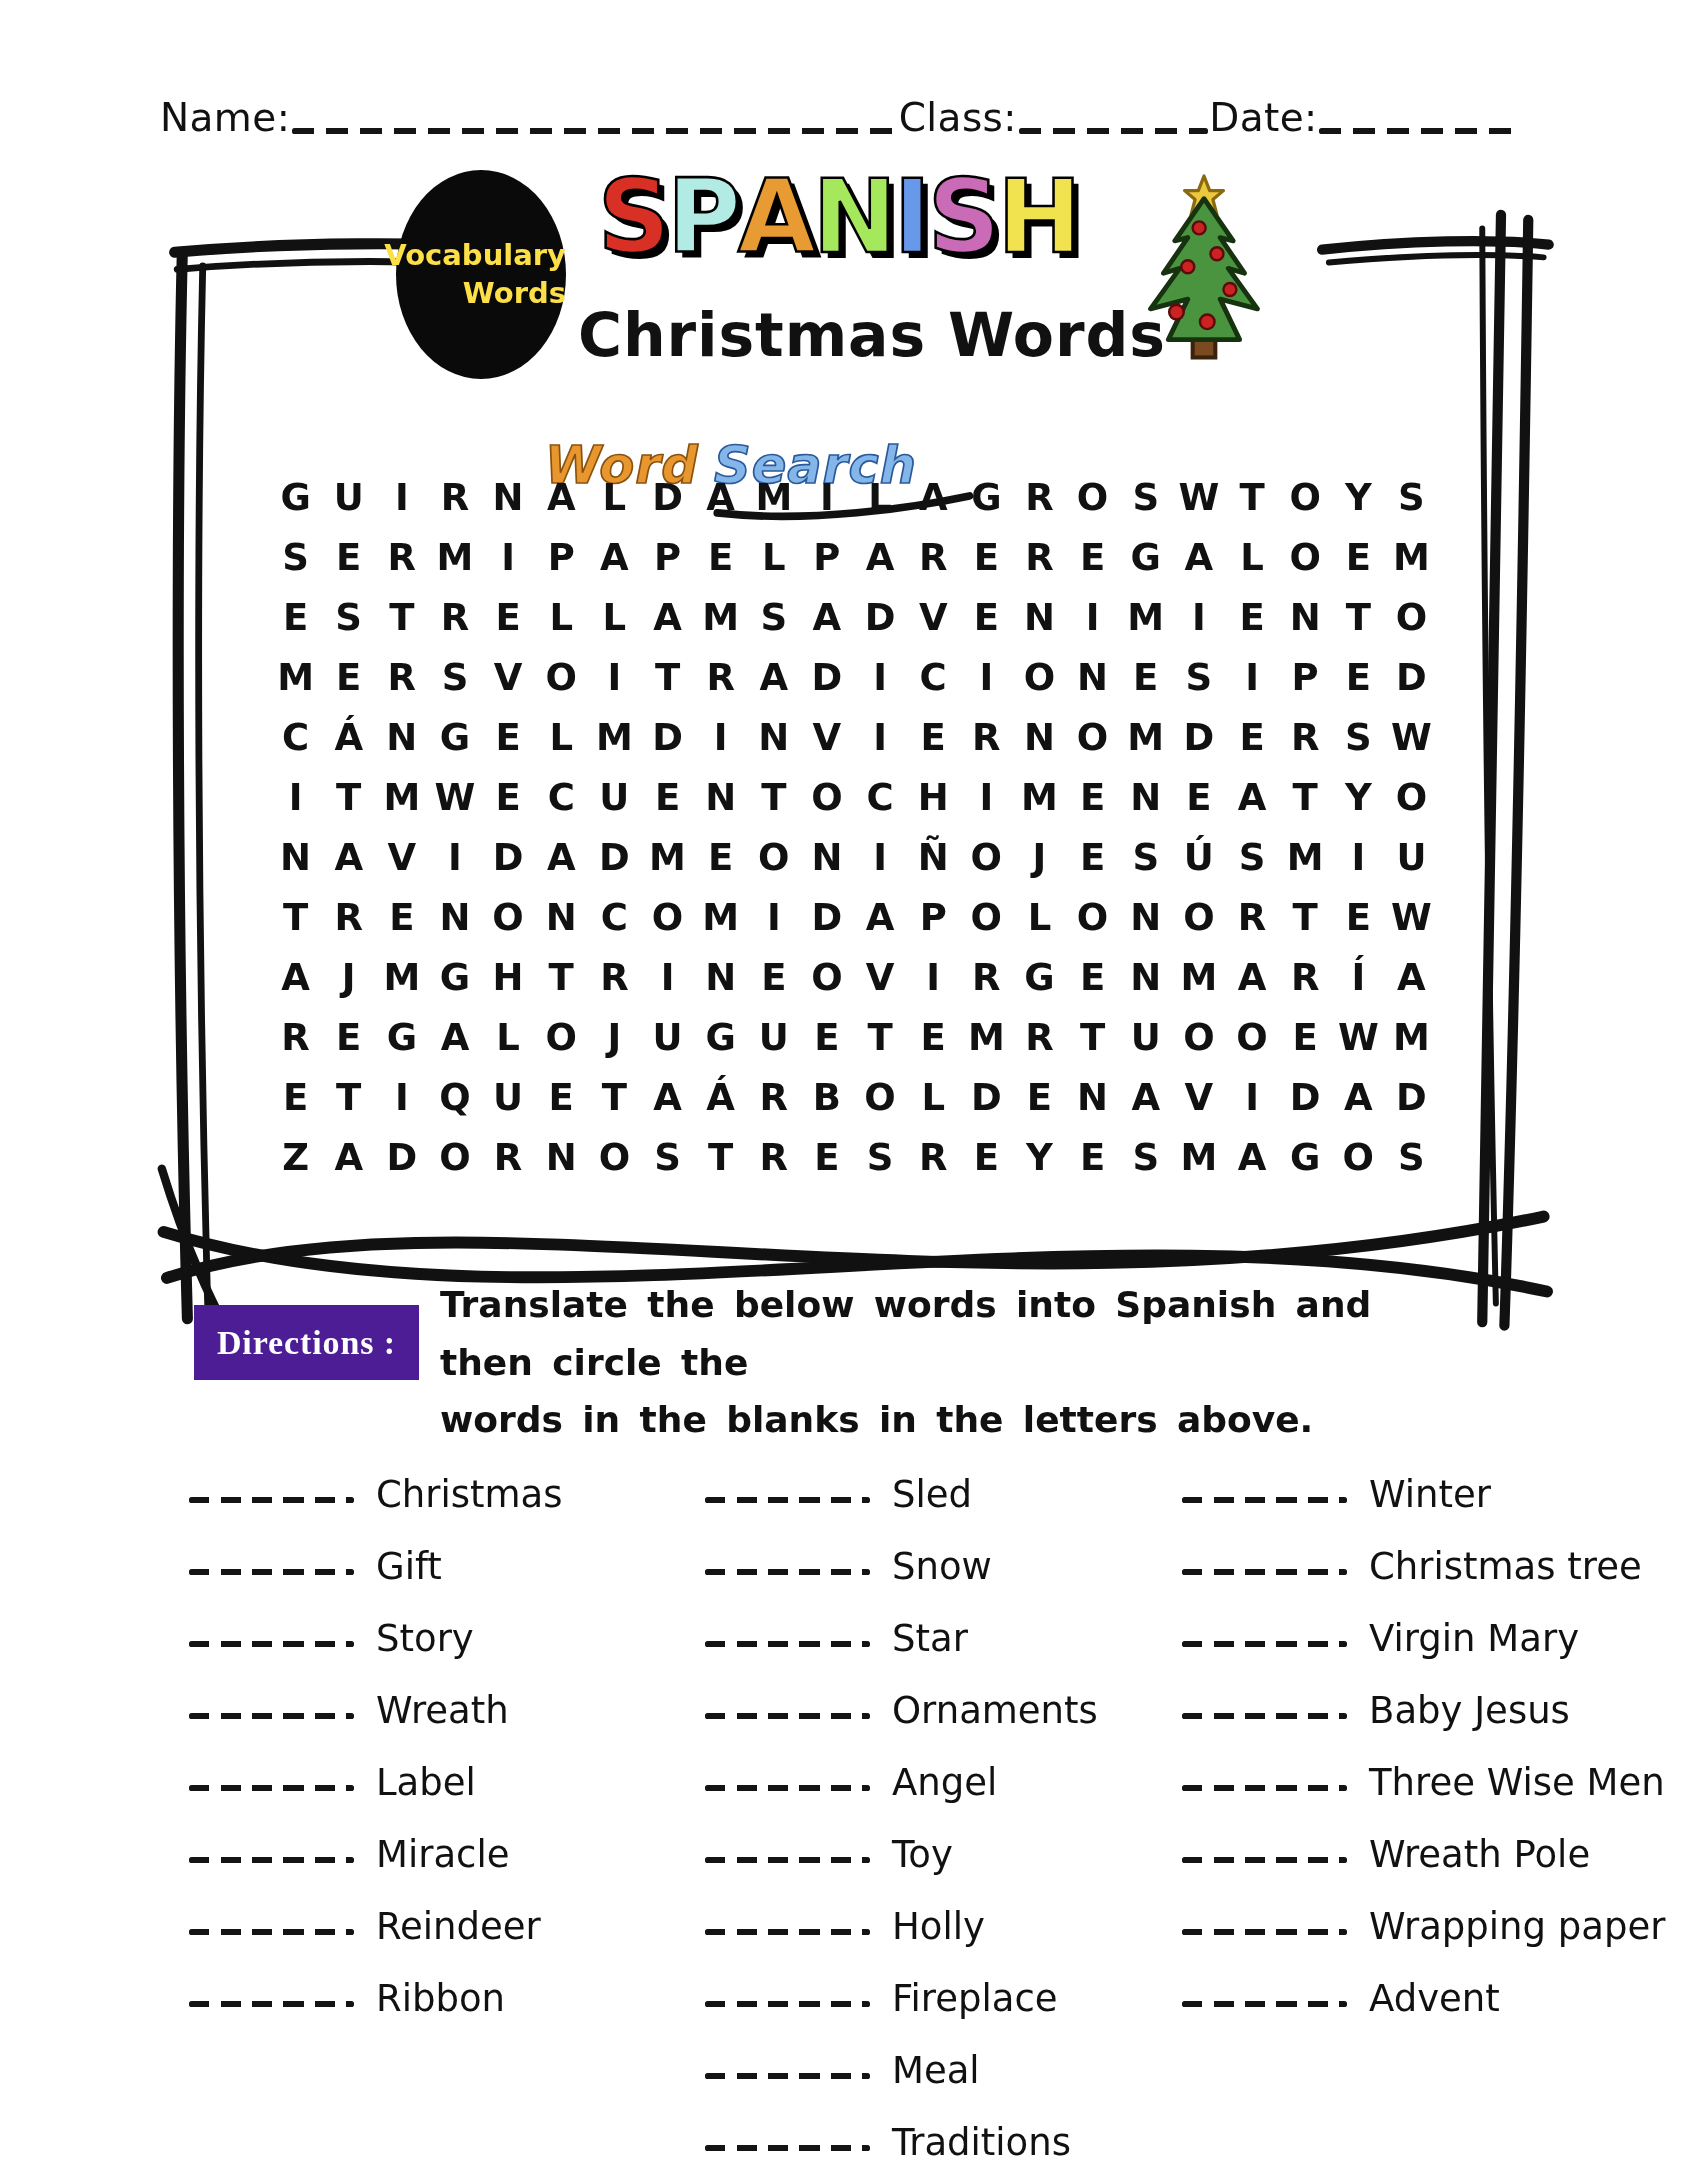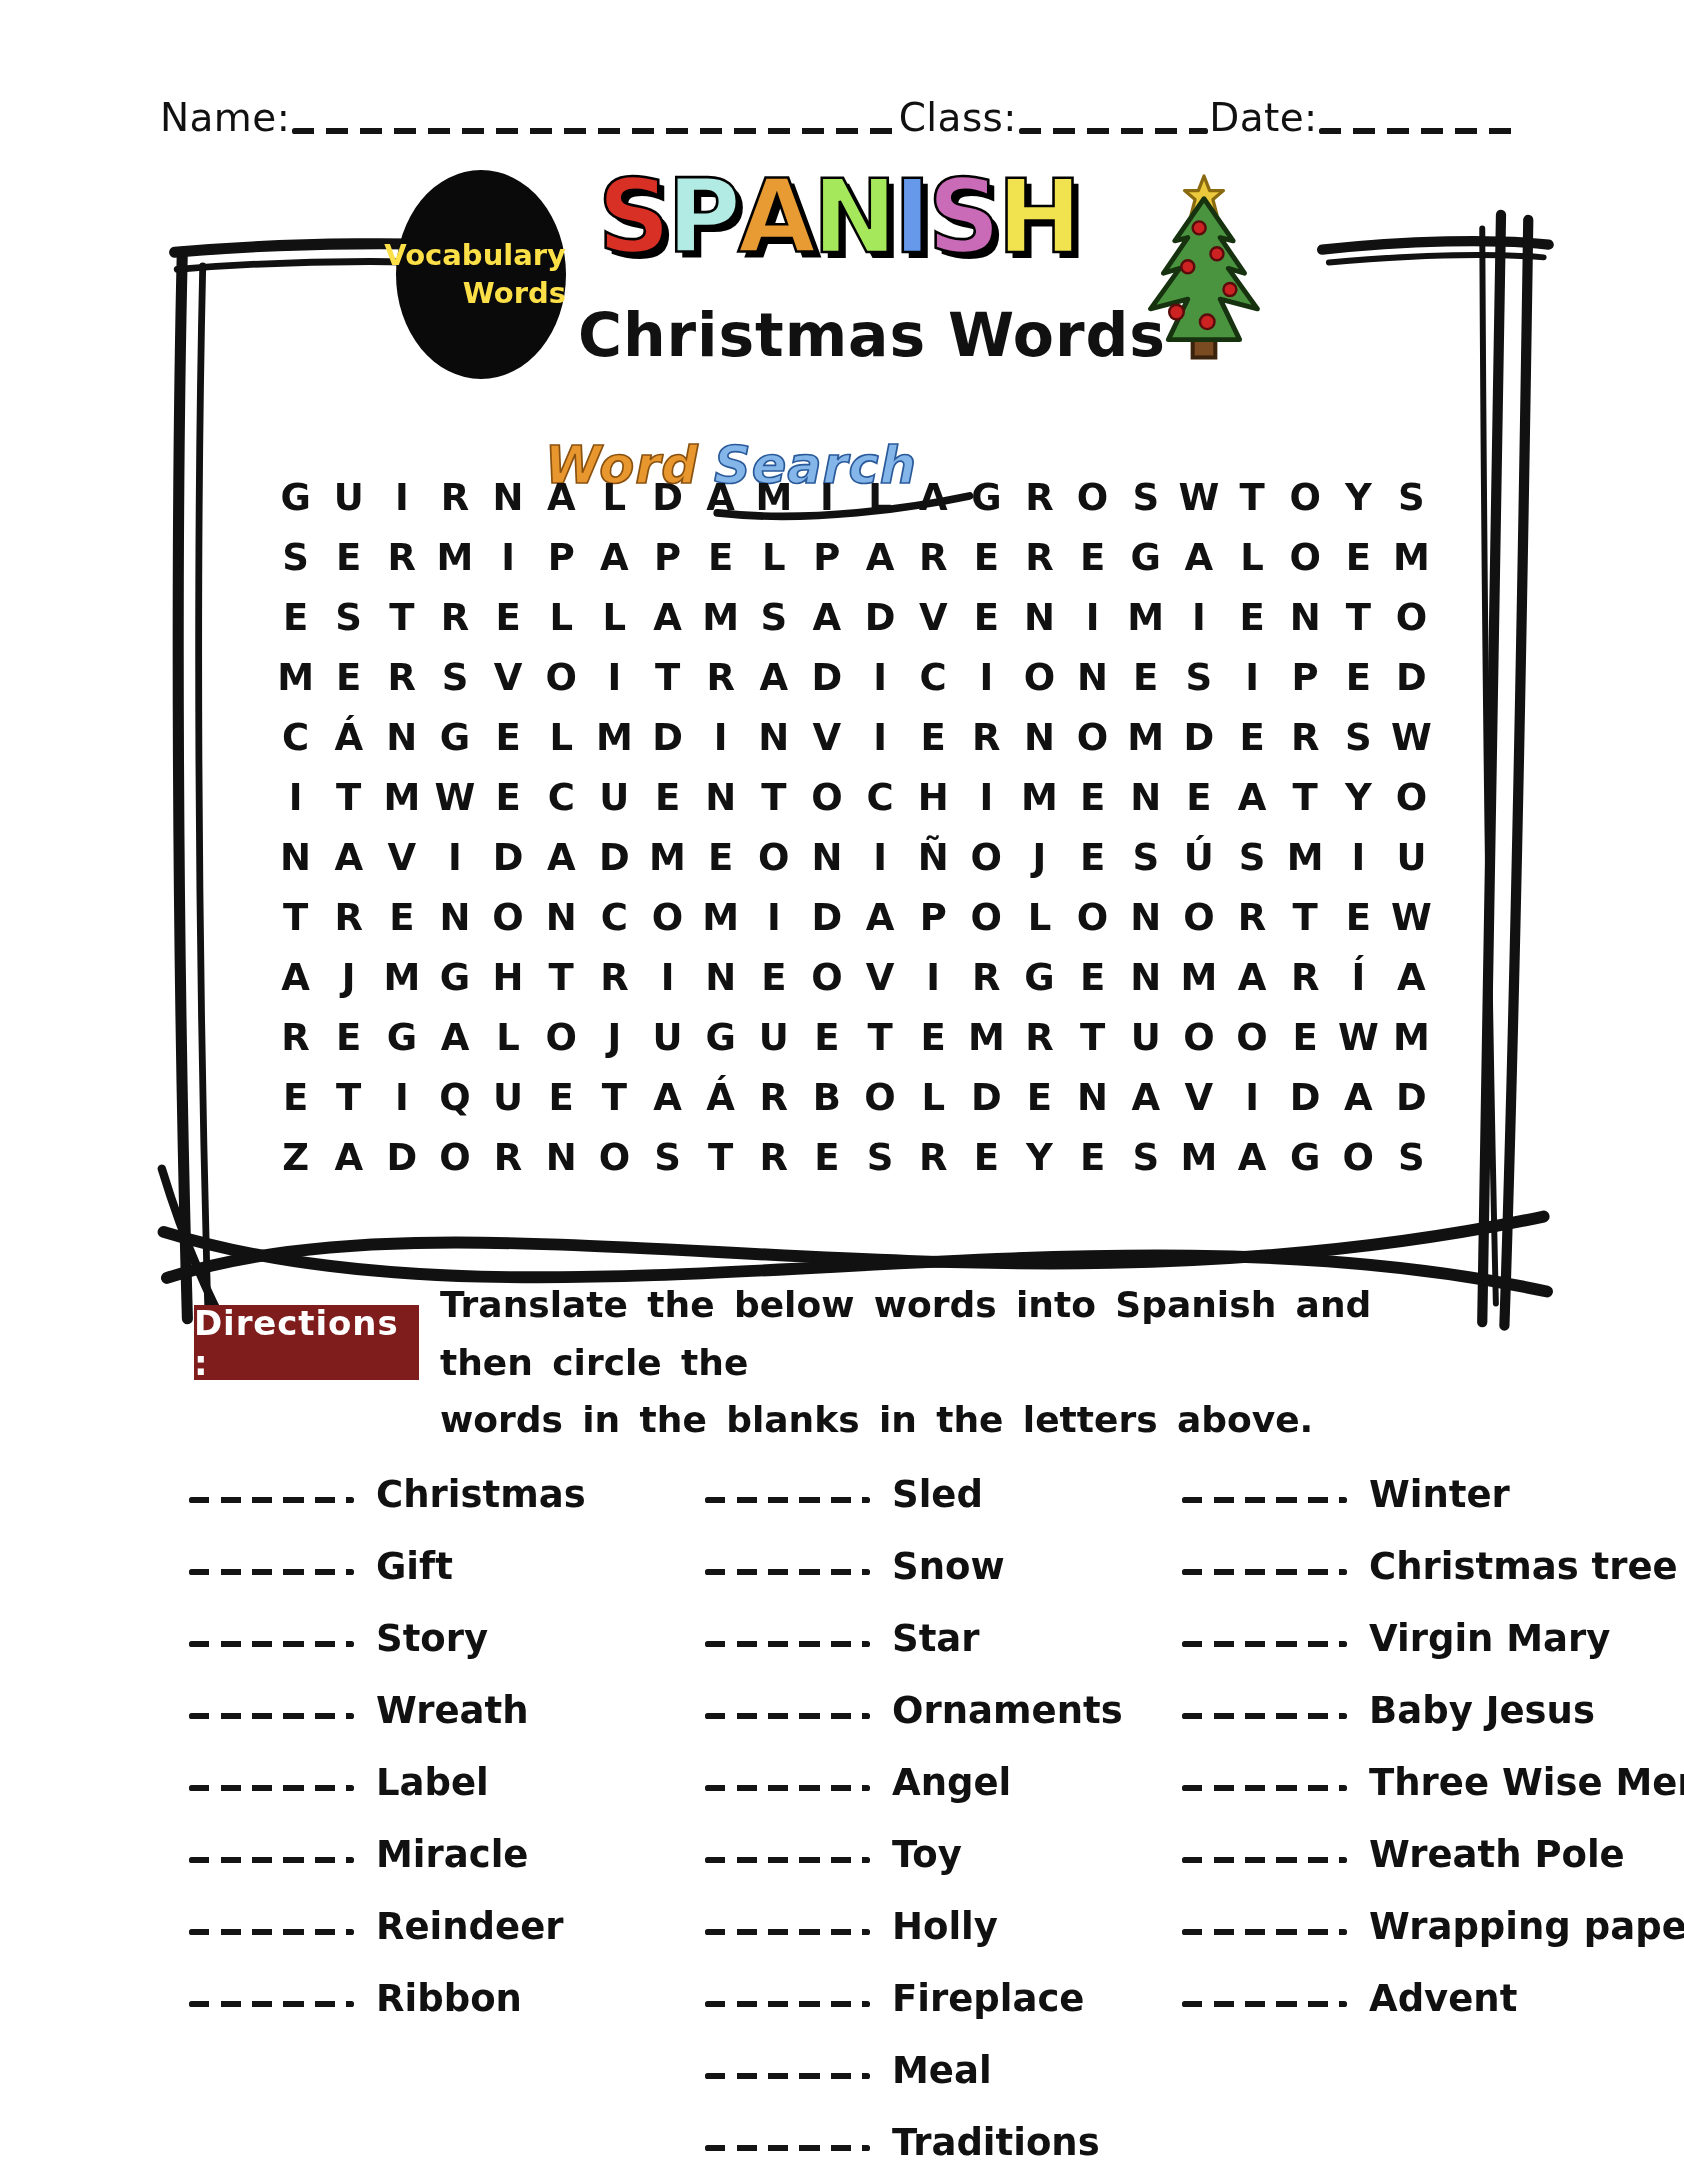--- a/index.html
+++ b/index.html
@@ -60,41 +60,41 @@
   }
   .grid-row { flex:1; display:grid; grid-template-columns:repeat(22,1fr); }
   .grid-cell {
     display:flex; align-items:center; justify-content:center;
     font-size:37px; font-weight:600;
   }
 
   
   .directions-box {
     left:194px; top:1305px; width:225px; height:75px;
-    background:#7f1d1d; color:#fff;
+    background:#4c1d95; color:#fff;
     display:flex; align-items:center; justify-content:center;
-    font-size:34px; font-weight:600; letter-spacing:0.9px;
+    font-size:34px; font-weight:600; letter-spacing:0.9px;font-family:Liberation Serif, serif;
   }
   .directions-text {
     left:440px; top:1276px; width:1039px;
     font-size:36px; font-weight:600; line-height:1.6; word-spacing:6.8px;
   }
 
   
   .word-col { top:1458px; display:flex; flex-direction:column; }
   .word-col-1 { left:189px;  width:498px; }
   .word-col-2 { left:705px;  width:464px; }
   .word-col-3 { left:1182px; width:498px; }
   .word-item { height:72px; display:flex; align-items:center; }
   .word-blank {
     width:165px; height:6px; border-radius:2.6px; flex:0 0 auto;
     background:repeating-linear-gradient(90deg,#141414 0 20.4px, transparent 20.4px 31.5px);
     margin-right:22px; margin-top:12px;
   }
-  .word-label { font-size:37px; font-weight:700; white-space:nowrap; }
+  .word-label { font-size:37px; font-weight:400; white-space:nowrap; }
 
   svg.frame { left:0; top:0; pointer-events:none; }
 </style>
 </head>
 <body>
 
 <svg class="frame abs" width="1685" height="2181" viewBox="0 0 1978 2560" fill="none" stroke="#111" stroke-linecap="round">
   <path d="M 205 296 C 340 284 500 283 618 292" stroke-width="13"></path>
   <path d="M 208 316 C 330 306 460 305 570 310" stroke-width="8"></path>
   <path d="M 1552 293 C 1650 282 1755 280 1818 287" stroke-width="12"></path>

